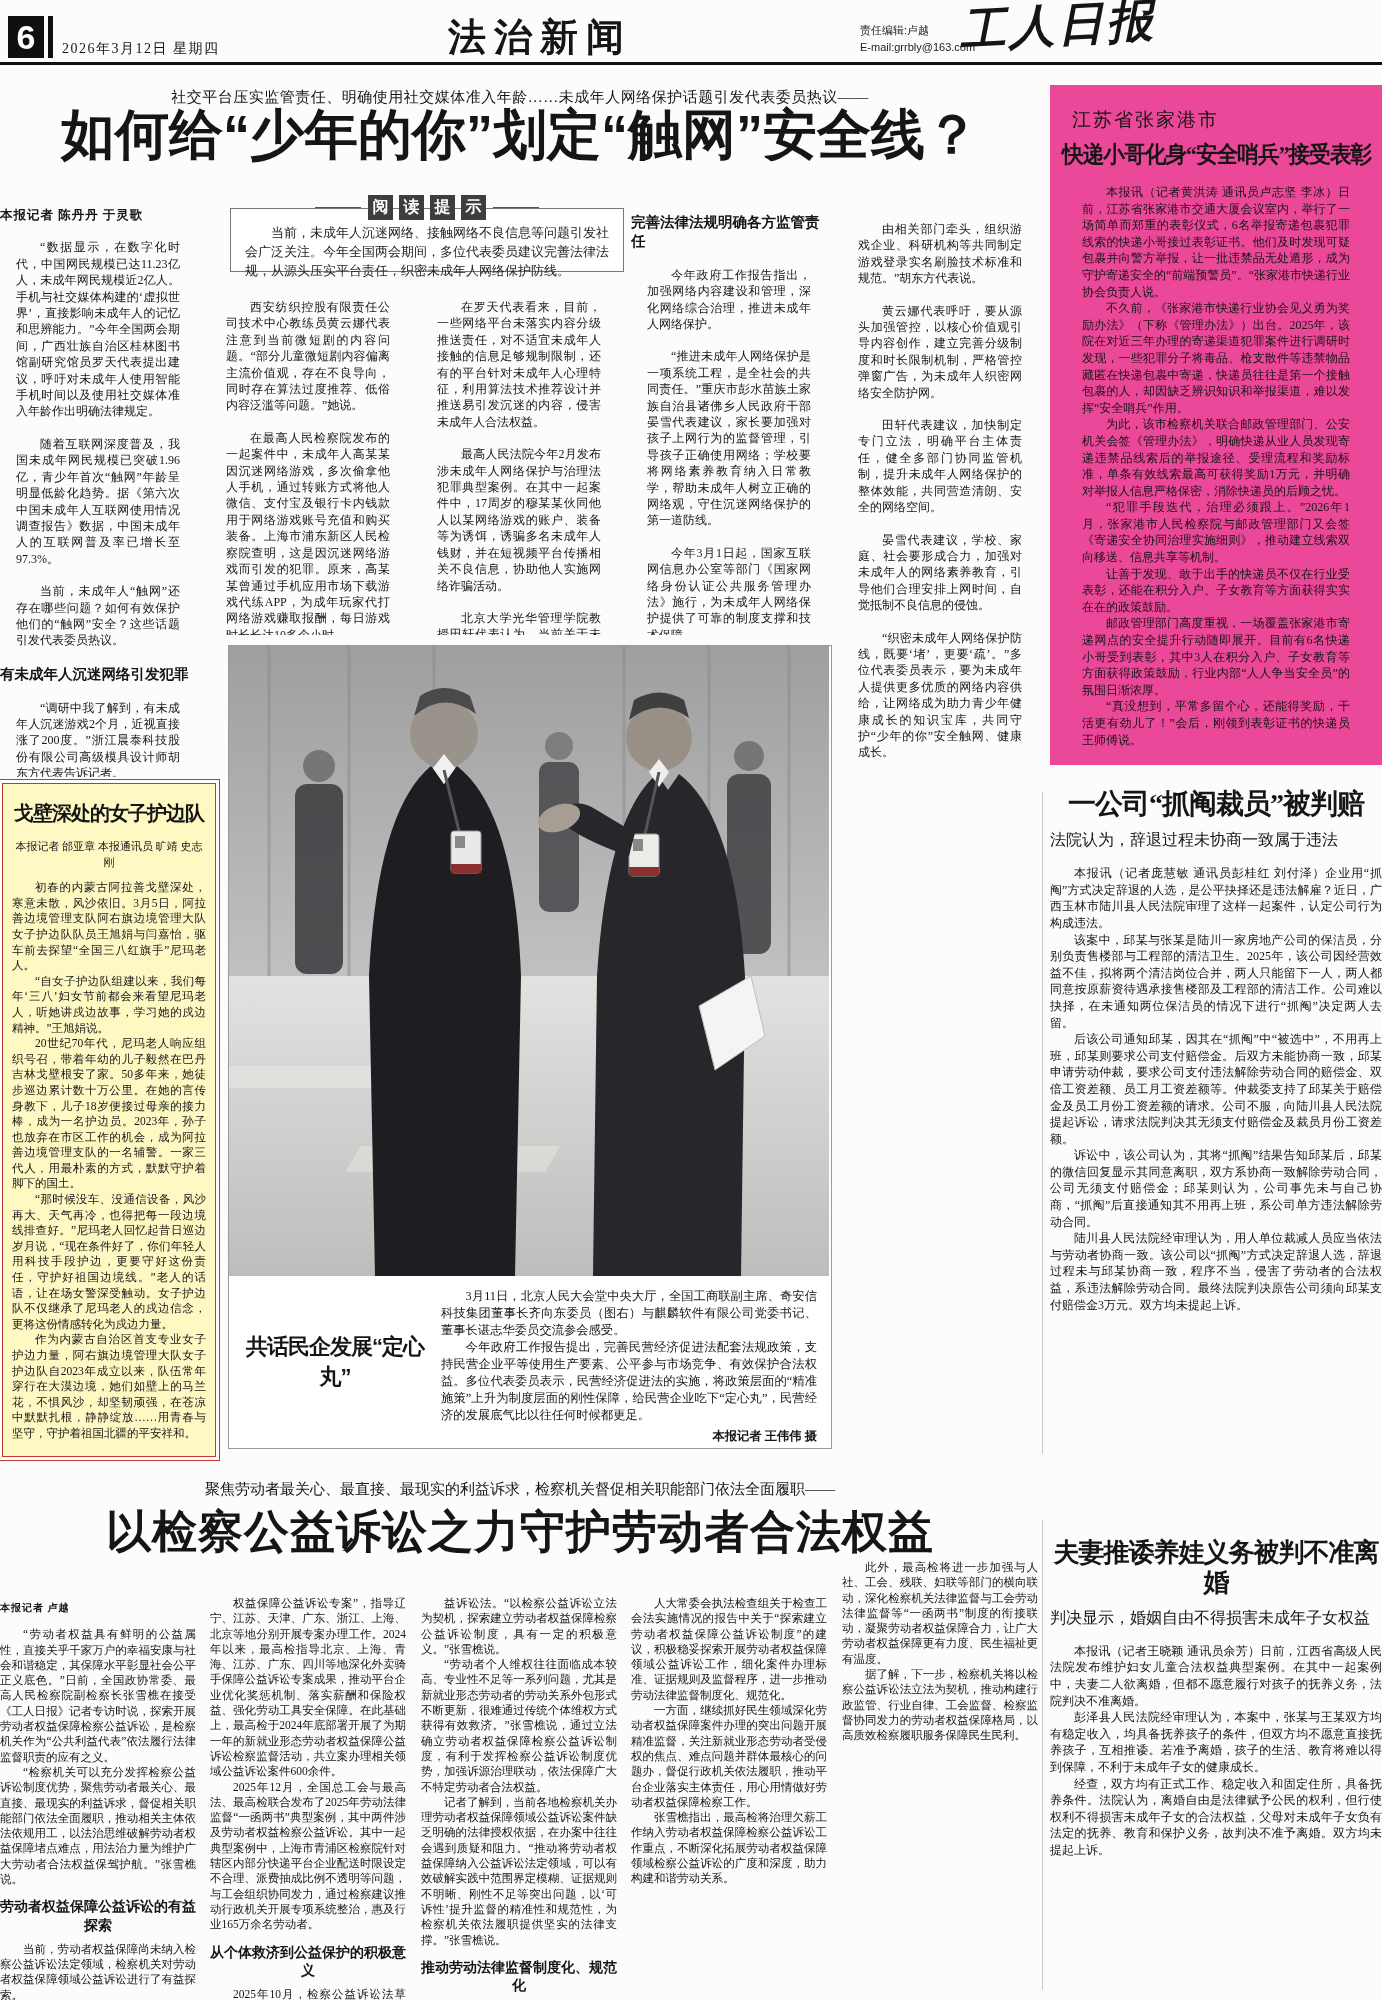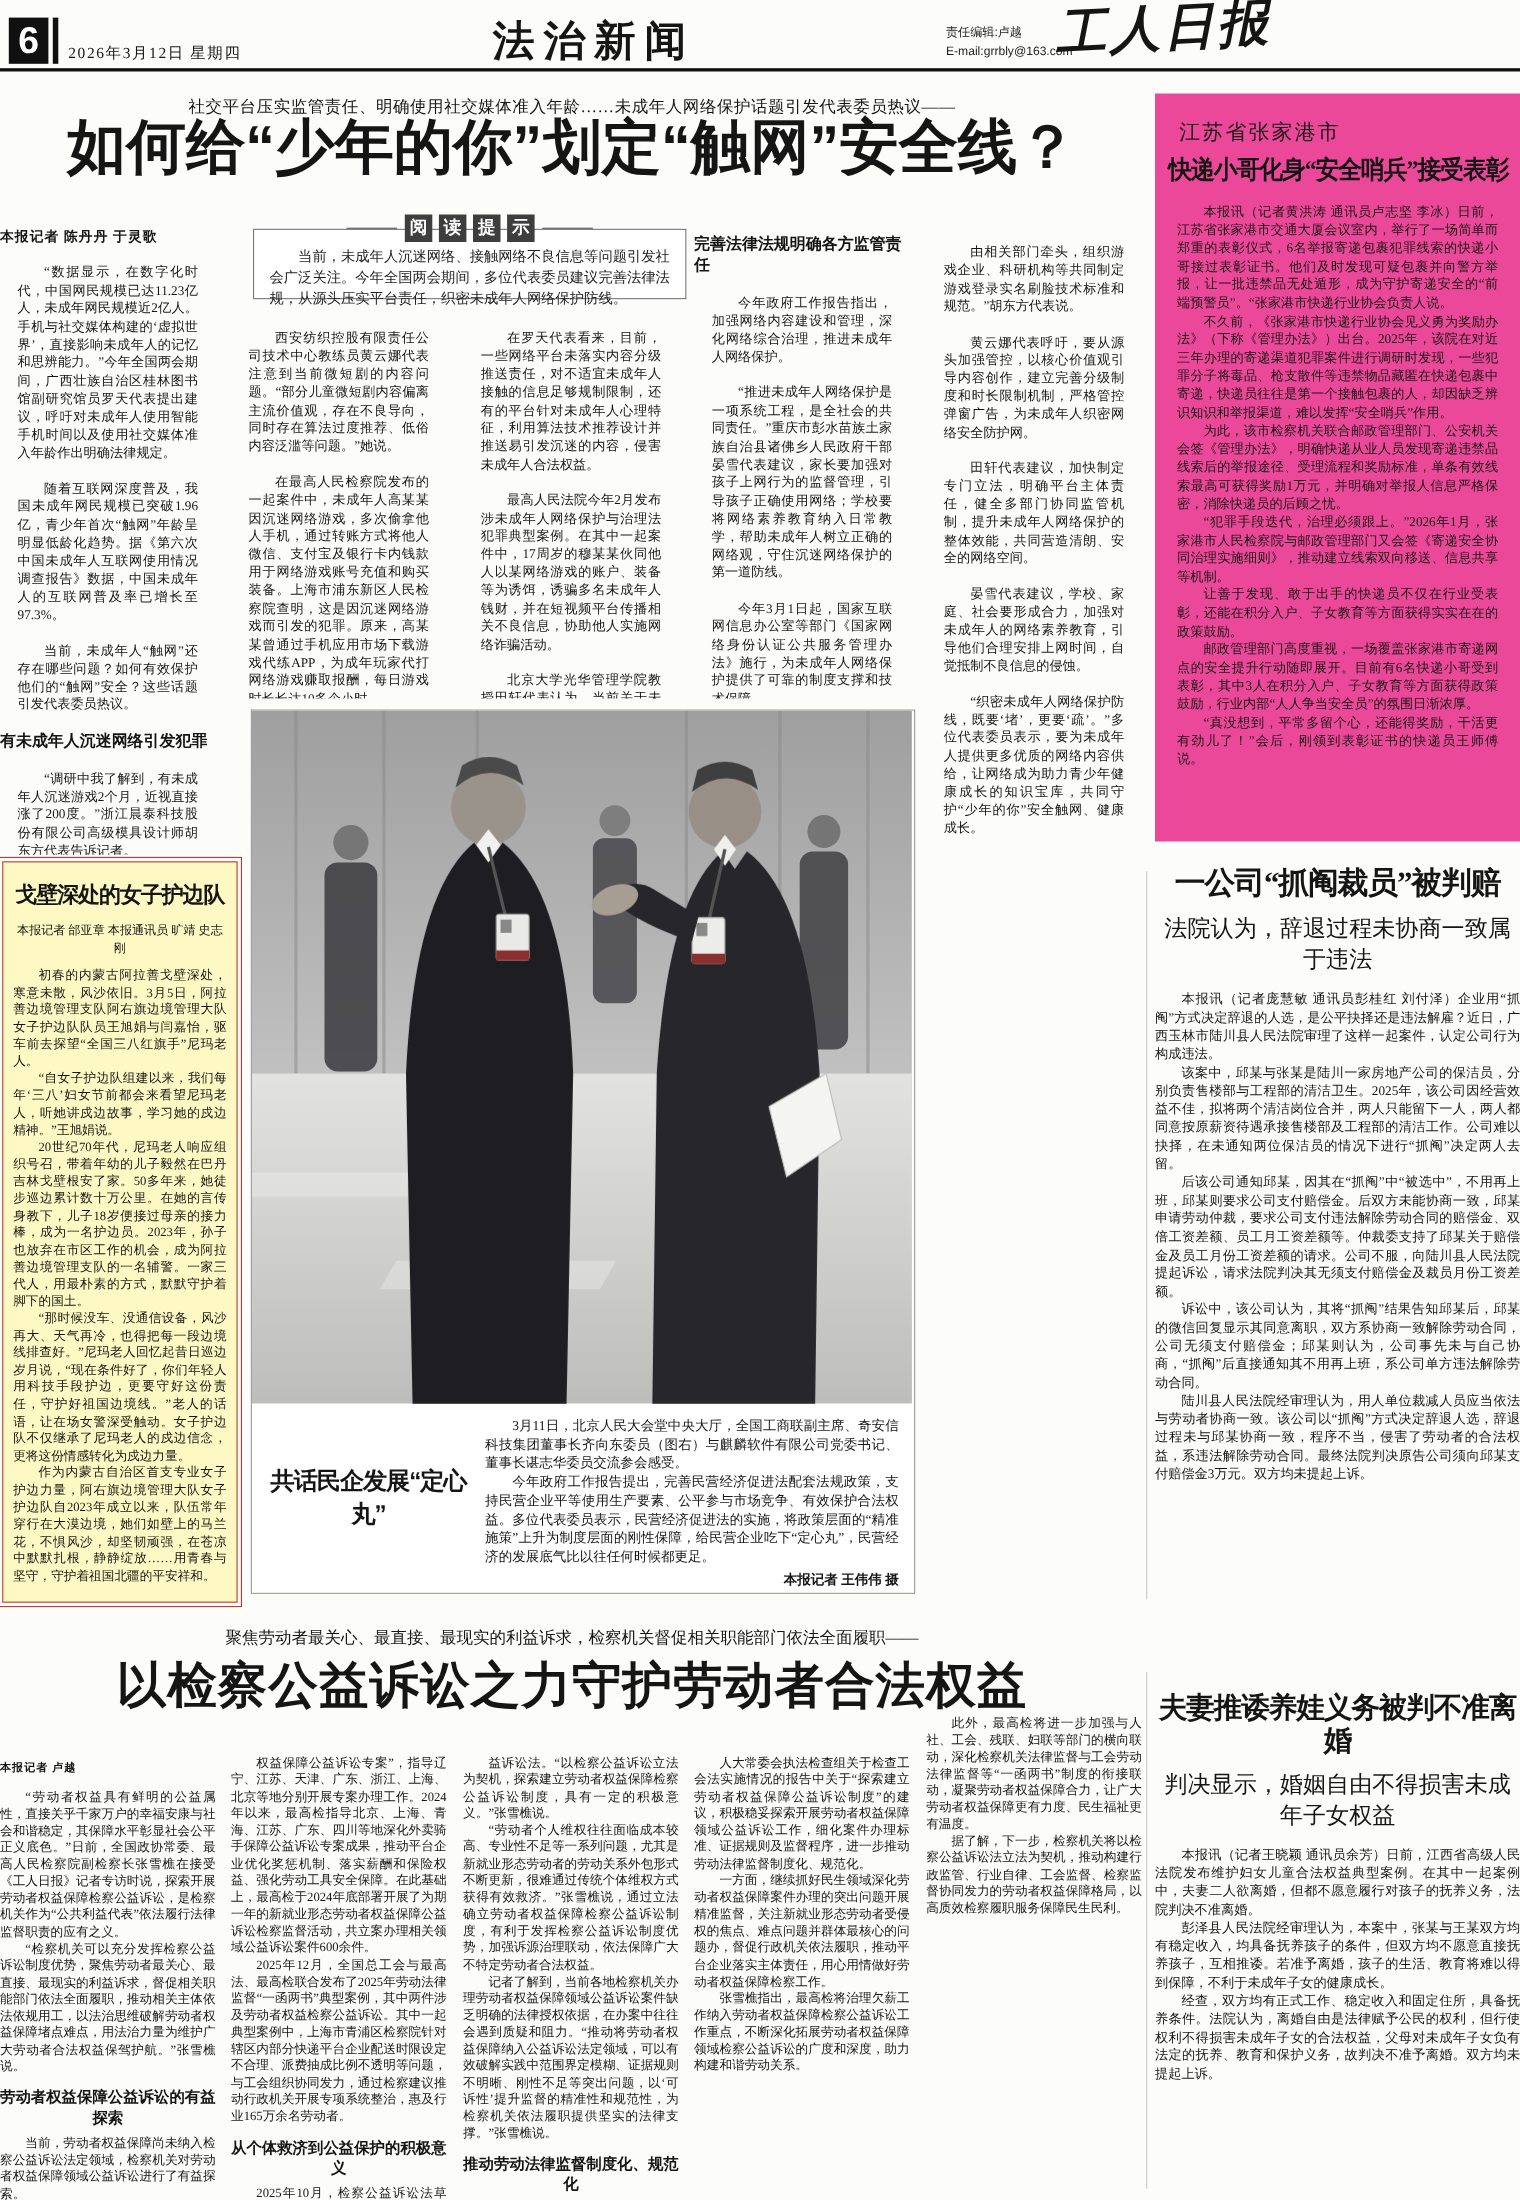--- a/index.html
+++ b/index.html
@@ -49,25 +49,25 @@
             letter-spacing:-1px;text-align:center;padding:0 8px}
   .capText{flex:1;padding:10px 14px 0 0;font-size:12.3px;line-height:17px;text-align:justify}
   .capText .p{text-indent:2em;margin:0}
   .capCredit{display:block;text-align:right;font-weight:bold;margin-top:4px}
   
   .expressPanel{left:1050px;top:85px;width:332px;height:680px;background:#ec4899;overflow:hidden;
                 padding:0;box-sizing:border-box}
   .expressKicker{margin:22px 0 6px 22px;font-size:19px;letter-spacing:2px}
   .expressHeadline{margin:2px 12px 10px;font-size:23px;font-weight:900;letter-spacing:-1px;
                    transform:scaleX(.94);transform-origin:left;white-space:nowrap}
-  .expressBody{padding:4px 20px 0;font-size:12px;line-height:16.6px;text-align:justify}
+  .expressBody{padding:4px 32px 0;font-size:12px;line-height:16.6px;text-align:justify}
   .expressBody .p{text-indent:2em;margin:0}
   .railArt{left:1050px;width:332px;overflow:hidden}
   .railHeadline{text-align:center;font-size:28px;font-weight:900;letter-spacing:-1px;line-height:1.15}
-  .railSub{text-align:center;font-size:21px;margin-top:10px;letter-spacing:0}
+  .railSub{text-align:left;font-size:16px;margin-top:10px;letter-spacing:0}
   .railBody{margin-top:14px;font-size:12px;line-height:16.6px;text-align:justify}
   .railBody .p{text-indent:2em;margin:0}
   .vrule{width:1px;background:#c9c9c9}
   
   .bottomKicker{left:0;top:1480px;width:1040px;text-align:center;font-size:15px}
   .bottomHeadline{left:0;top:1502px;width:1040px;text-align:center;font-size:45px;font-weight:900;
                   letter-spacing:1px}
   .bcol{overflow:hidden;font-size:11.5px;line-height:15.3px;text-align:justify}
   .bcol .p{text-indent:2em;margin:0}
   .bcol .h{font-family:"Liberation Sans","DejaVu Sans",sans-serif;font-weight:bold;font-size:14px;

